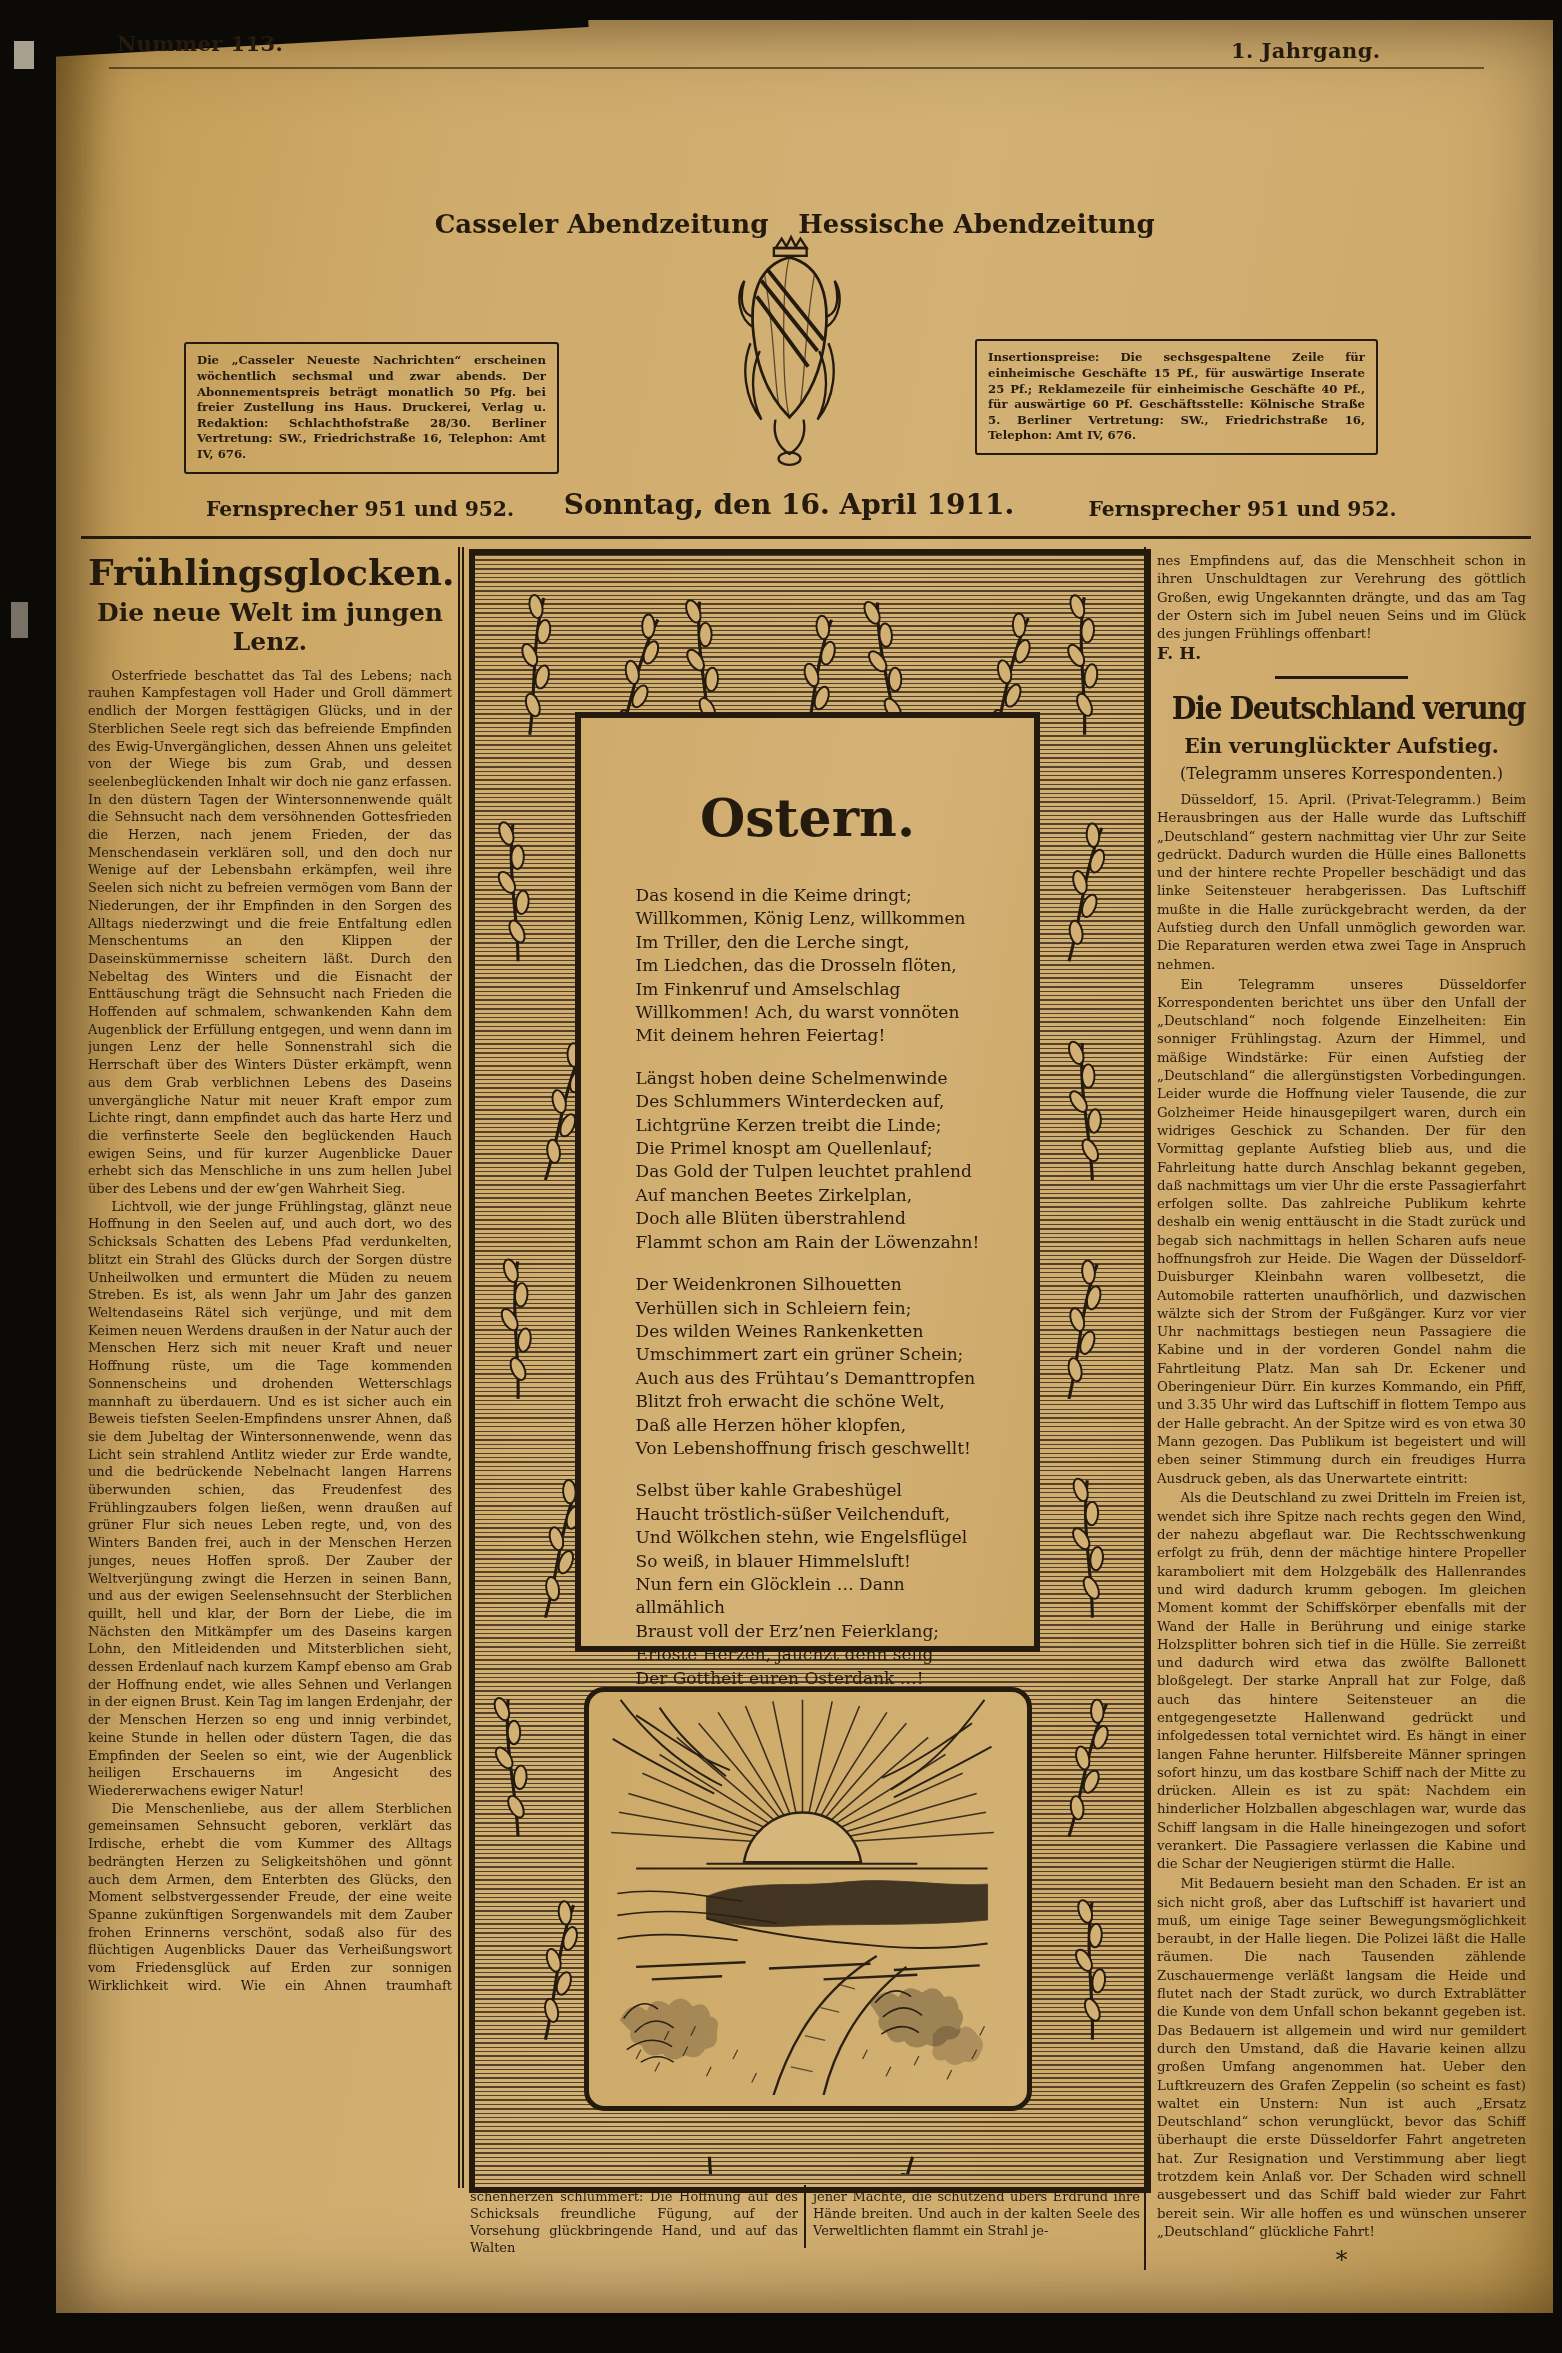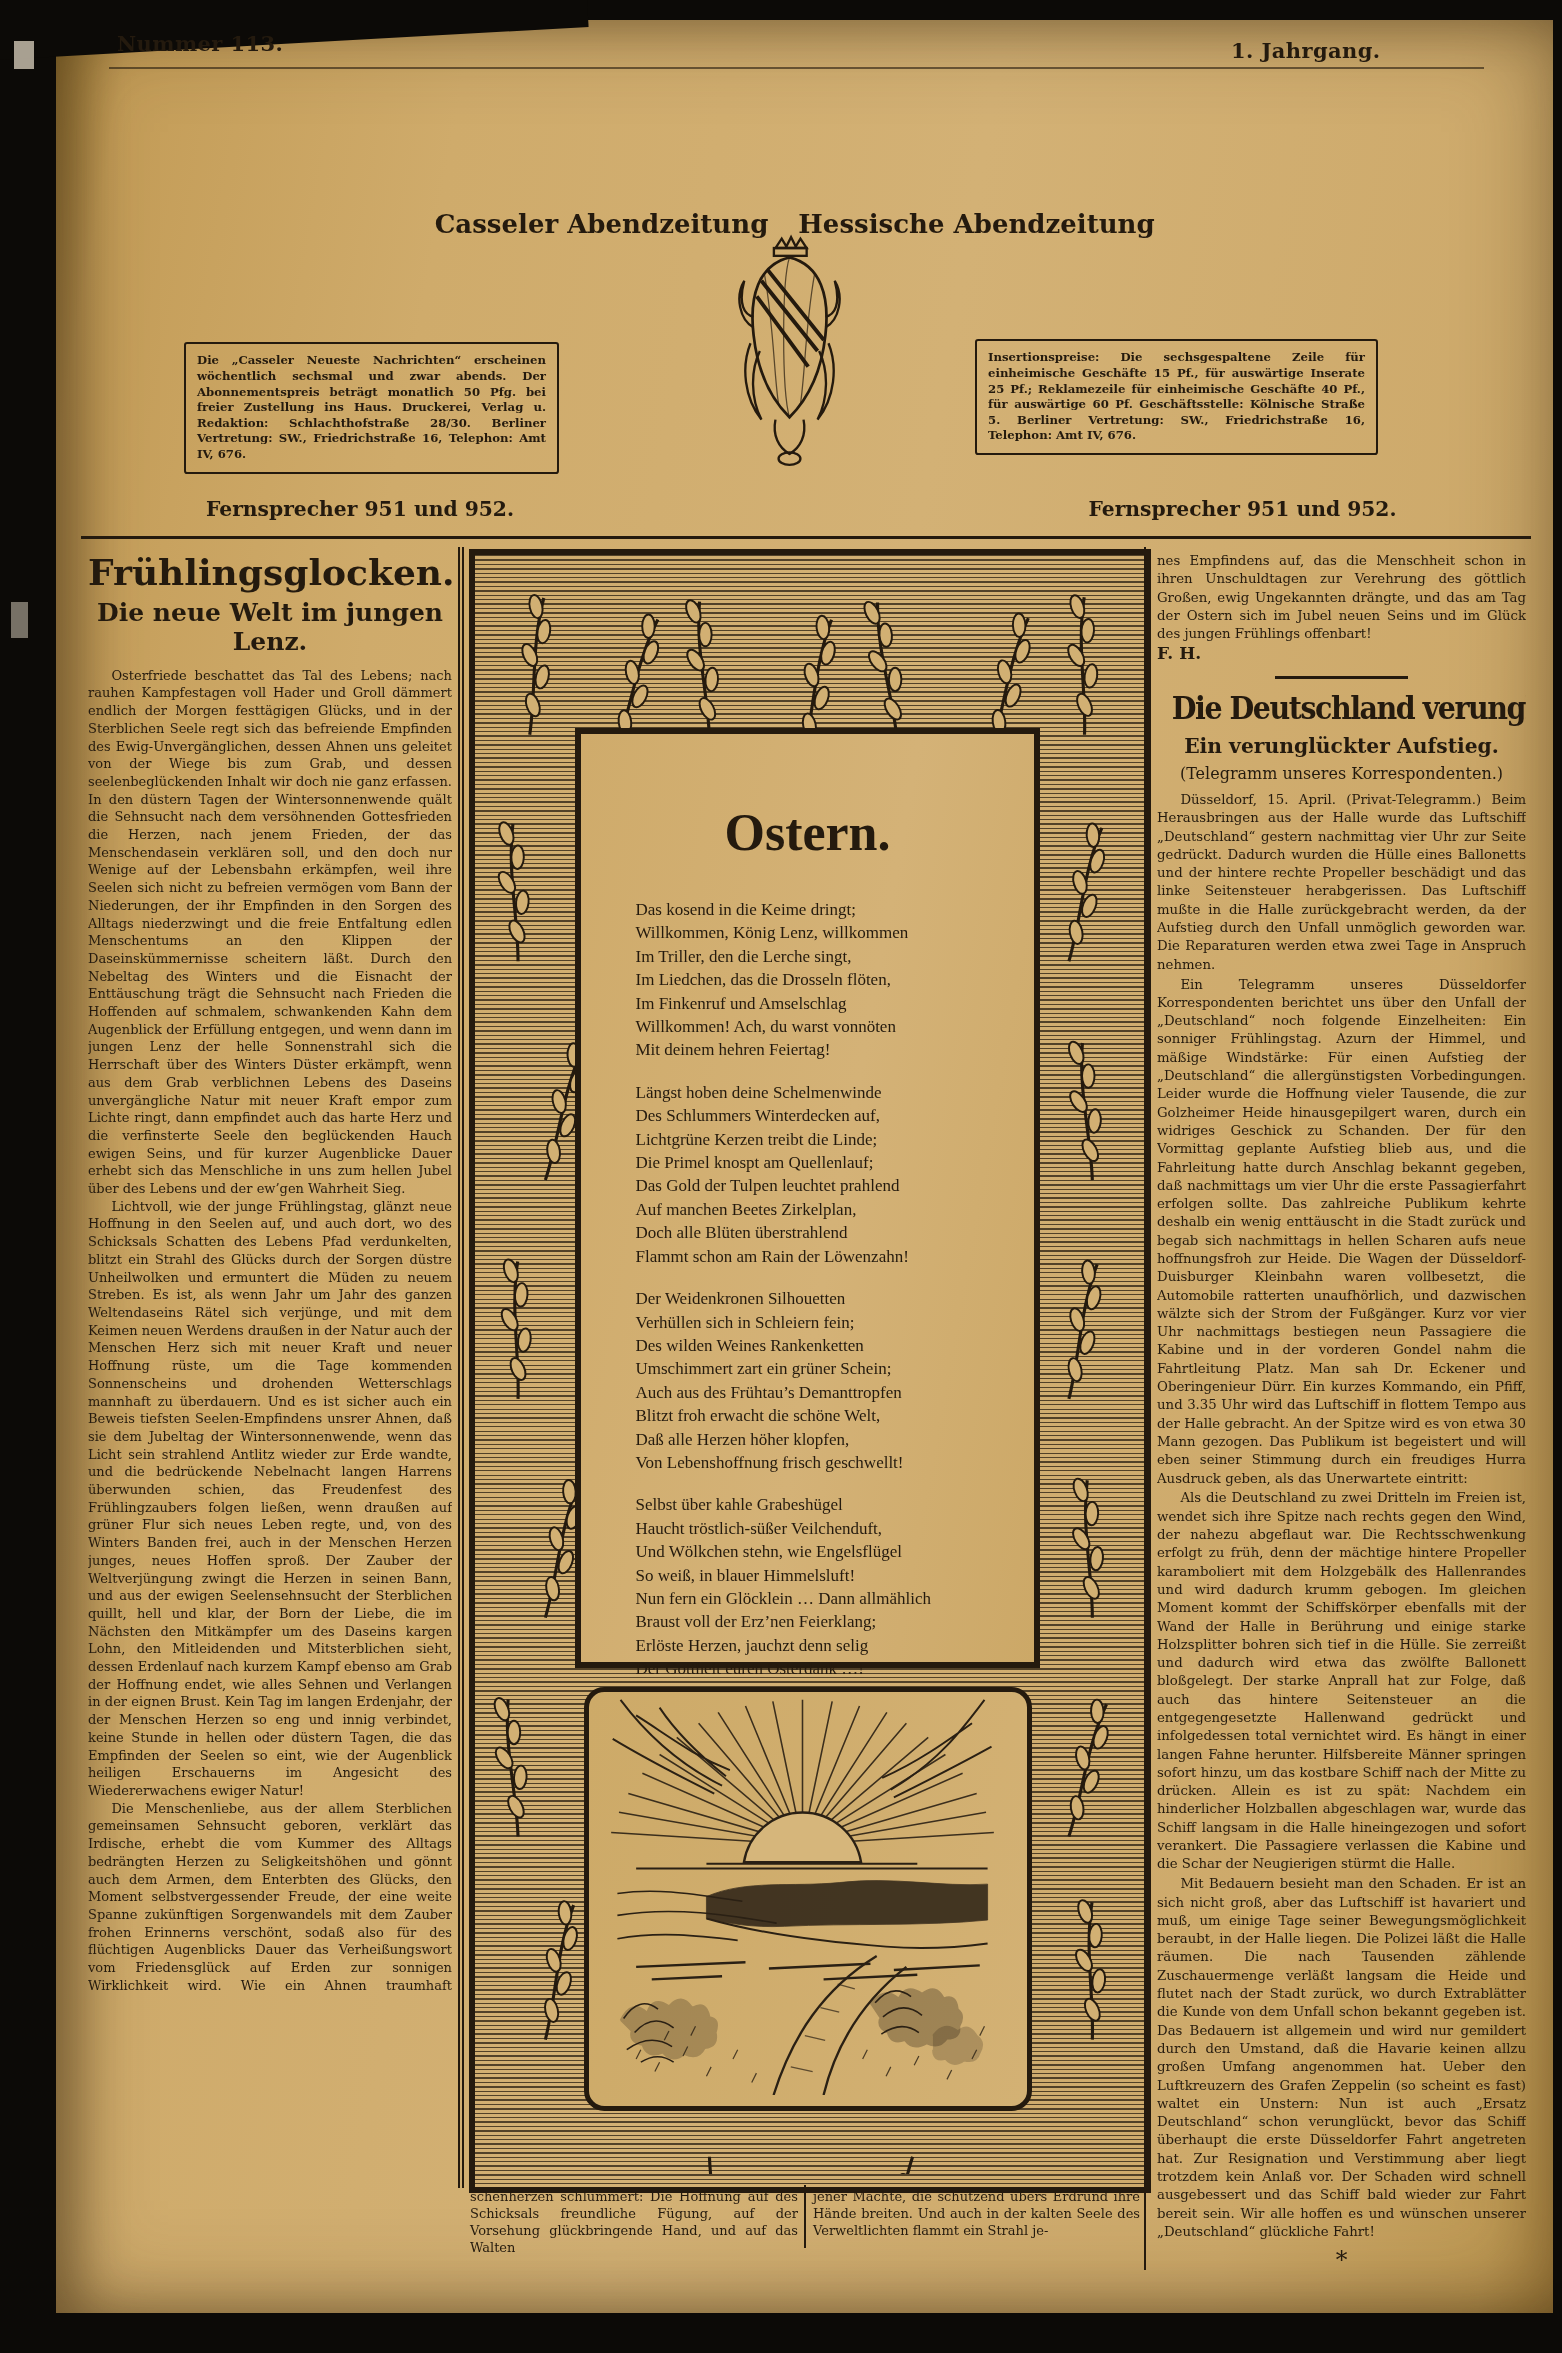--- a/index.html
+++ b/index.html
@@ -79,20 +79,21 @@
       <path d="M30 140 C 18 170, 22 210, 44 238 C 30 210, 30 175, 42 150 M130 140 C 142 170, 138 210, 116 238 C 130 210, 130 175, 118 150" stroke-width="3"></path>
       <path d="M62 238 C 58 258, 66 274, 80 282 C 94 274, 102 258, 98 238" stroke-width="3"></path>
       <ellipse cx="80" cy="288" rx="14" ry="8" stroke-width="3"></ellipse>
     </svg>
   </div>
 
   <div class="abs imprint just" style="left:184px;top:342px;width:349px;">Die „Casseler Neueste Nachrichten“ erscheinen wöchentlich sechsmal und zwar abends. Der Abonnementspreis beträgt monatlich 50 Pfg. bei freier Zustellung ins Haus. Druckerei, Verlag u. Redaktion: Schlachthofstraße 28/30. Berliner Vertretung: SW., Friedrichstraße 16, Telephon: Amt IV, 676.</div>
   <div class="abs imprint just" style="left:975px;top:339px;width:377px;">Insertionspreise: Die sechsgespaltene Zeile für einheimische Geschäfte 15 Pf., für auswärtige Inserate 25 Pf.; Reklamezeile für einheimische Geschäfte 40 Pf., für auswärtige 60 Pf. Geschäftsstelle: Kölnische Straße 5. Berliner Vertretung: SW., Friedrichstraße 16, Telephon: Amt IV, 676.</div>
 
   <div class="abs phone" style="left:188px;top:497px;width:344px;text-align:center;">Fernsprecher 951 und 952.</div>
+  <div class="abs dateline" style="left:539px;top:488px;width:500px;text-align:center;">Sonntag, den 16. April 1911.</div>
   <div class="abs phone" style="left:1055px;top:497px;width:375px;text-align:center;">Fernsprecher 951 und 952.</div>
 
   <div class="rule-h" style="left:81px;top:536px;width:1450px;height:3.1px;"></div>
 
   <div class="rule-v" style="left:458px;top:547px;width:1.6px;height:1641px;"></div>
   <div class="rule-v" style="left:462px;top:547px;width:1.6px;height:1641px;"></div>
   <div class="rule-v" style="left:1144px;top:547px;width:2.3px;height:1723px;"></div>
 
   <div class="abs colL" style="left:88px;top:552px;height:1439px;">
     <div class="art-title">Frühlingsglocken.</div>
@@ -132,21 +133,21 @@
       <use href="#br" transform="translate(760 520) rotate(8)"></use>
       <use href="#br" transform="translate(790 800) rotate(-10)"></use>
       <use href="#br" transform="translate(760 1080) rotate(6)"></use>
       <use href="#br" transform="translate(790 1360) rotate(-8)"></use>
       <use href="#br" transform="translate(760 1640) rotate(10)"></use>
       <use href="#br" transform="translate(790 1900) rotate(-6)"></use>
       <use href="#br" transform="translate(300 2050) rotate(170)"></use>
       <use href="#br" transform="translate(560 2050) rotate(-170)"></use>
     </svg>
 
-    <div class="poem-panel" style="left:100px;top:173px;width:453px;height:928px;font-family:Liberation Serif, serif;">
+    <div class="poem-panel" style="left:100px;top:157px;width:453px;height:928px;">
       <div class="poem-title">Ostern.</div>
       <div style="margin-top:36px;">
         <div class="stanza">
             <div>Das kosend in die Keime dringt;</div>
             <div>Willkommen, König Lenz, willkommen</div>
             <div>Im Triller, den die Lerche singt,</div>
             <div>Im Liedchen, das die Drosseln flöten,</div>
             <div>Im Finkenruf und Amselschlag</div>
             <div>Willkommen!  Ach, du warst vonnöten</div>
             <div>Mit deinem hehren Feiertag!</div>

